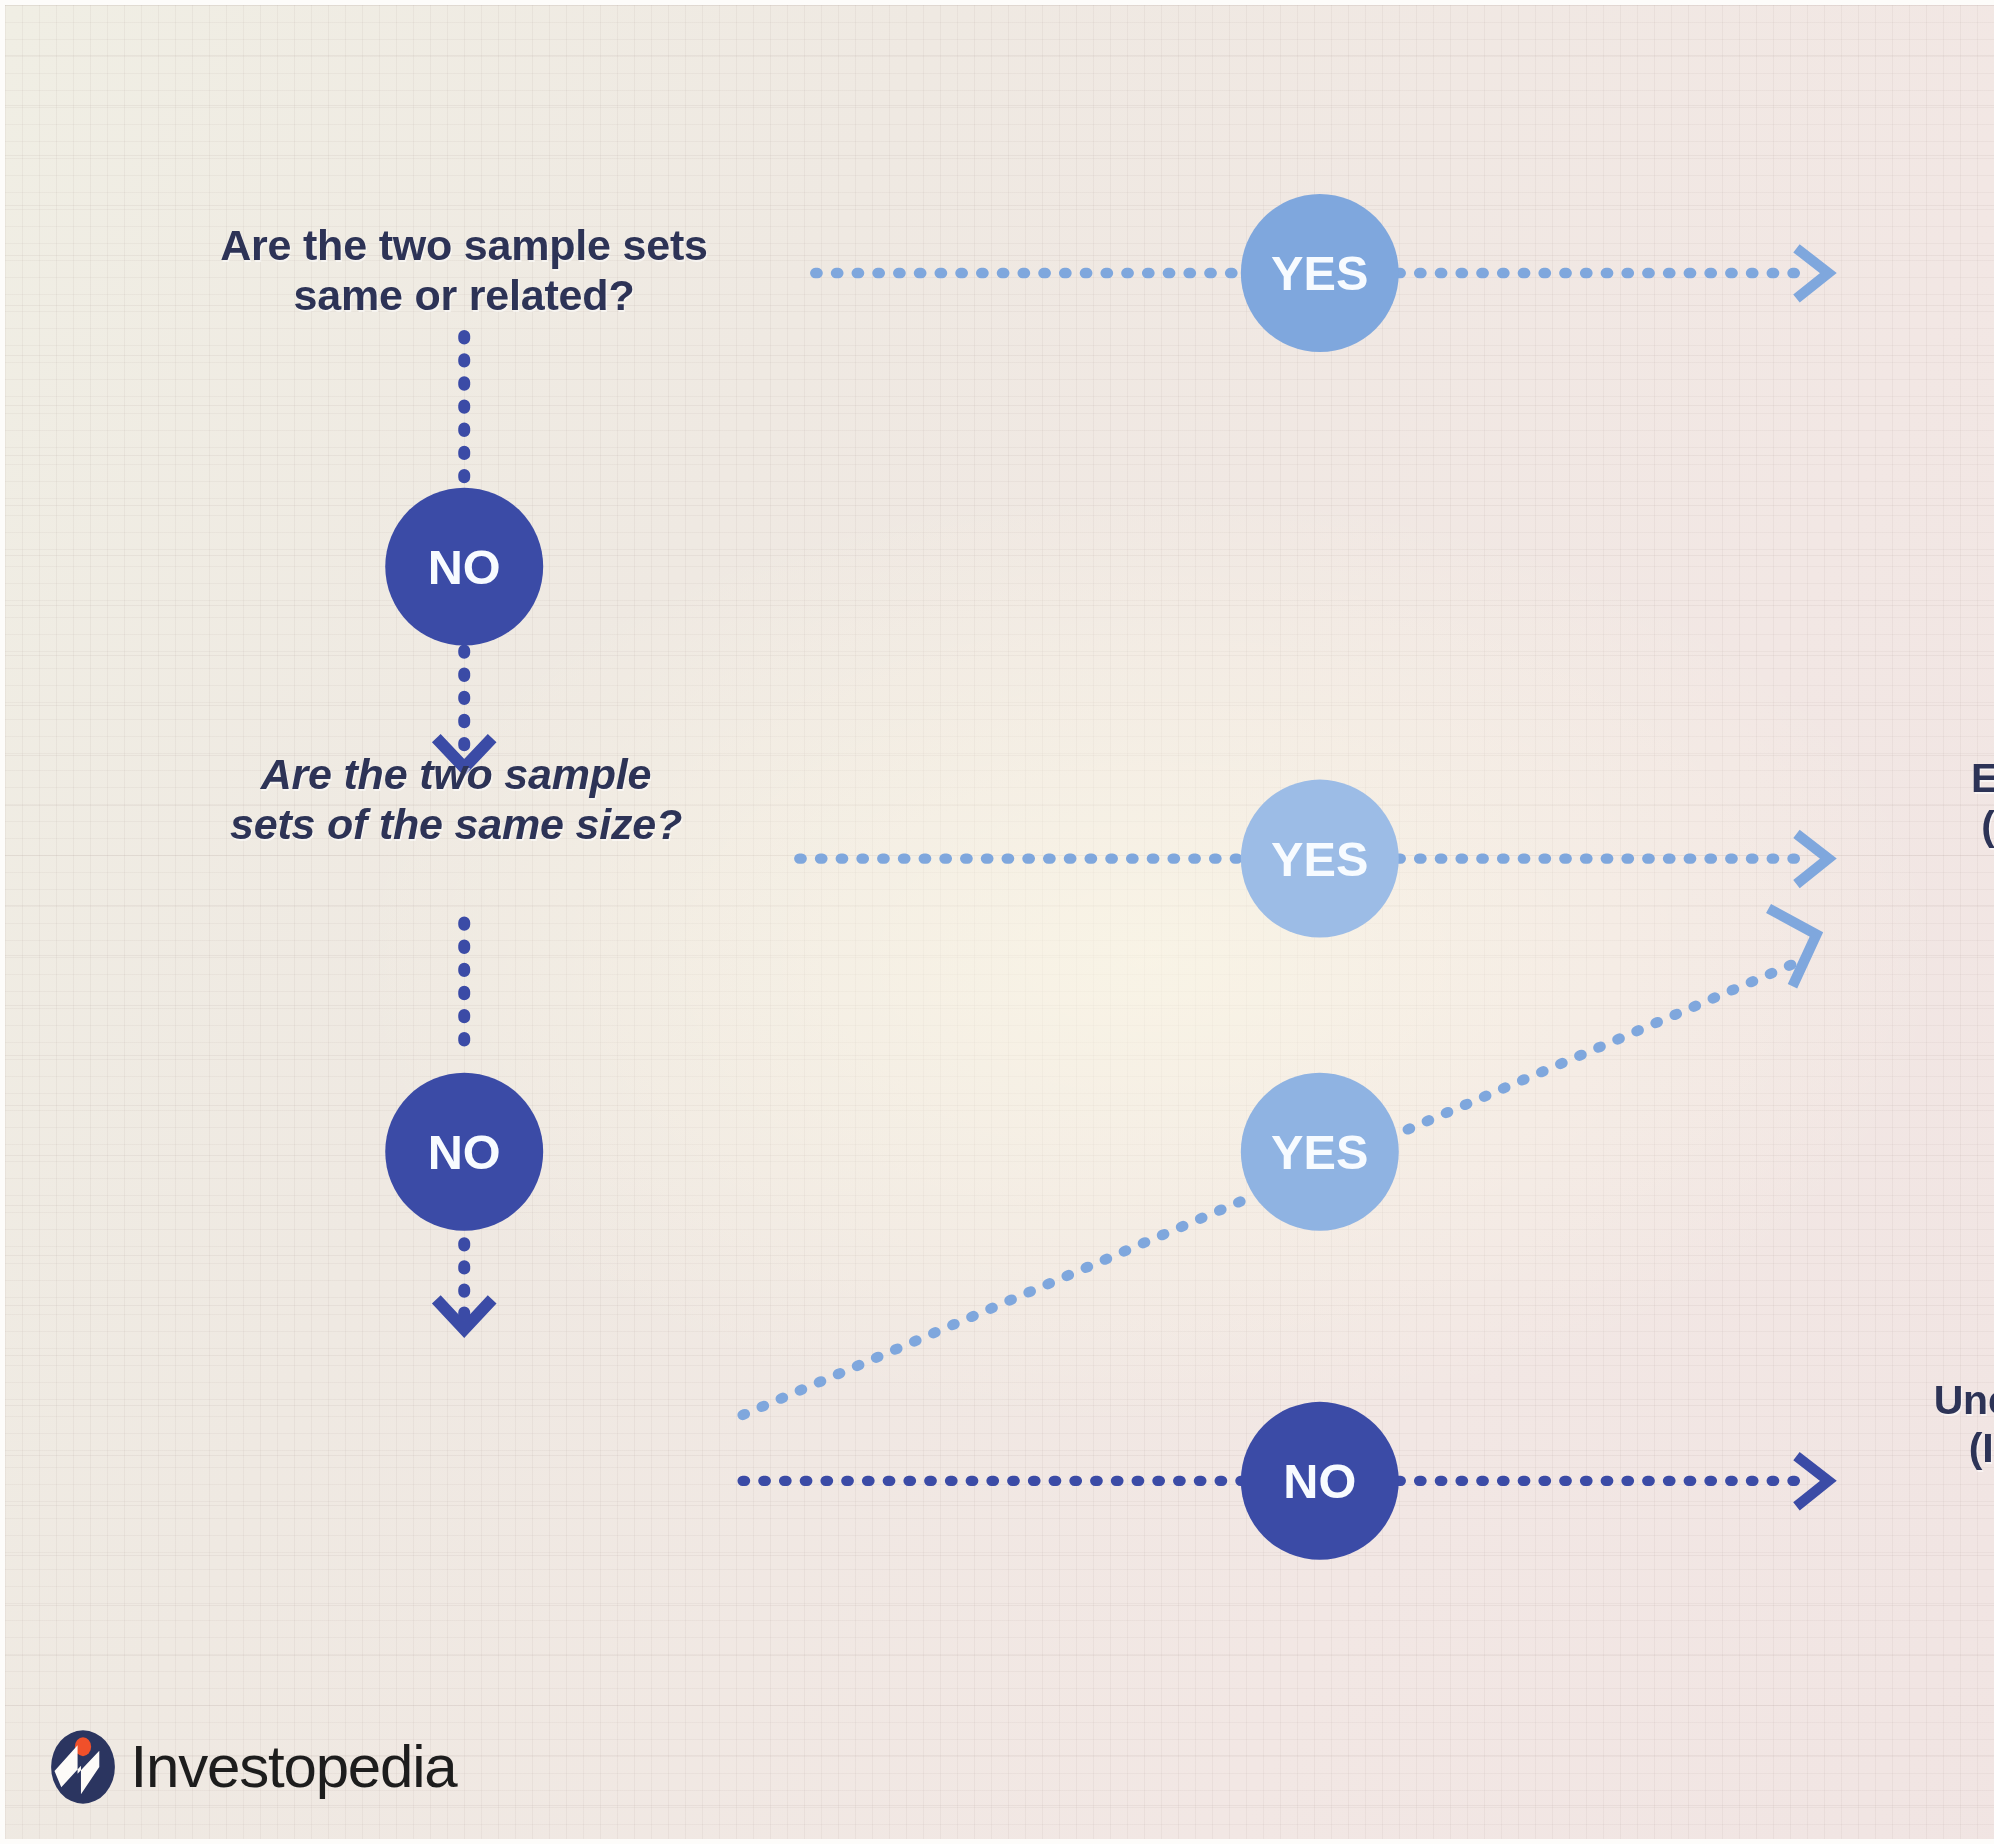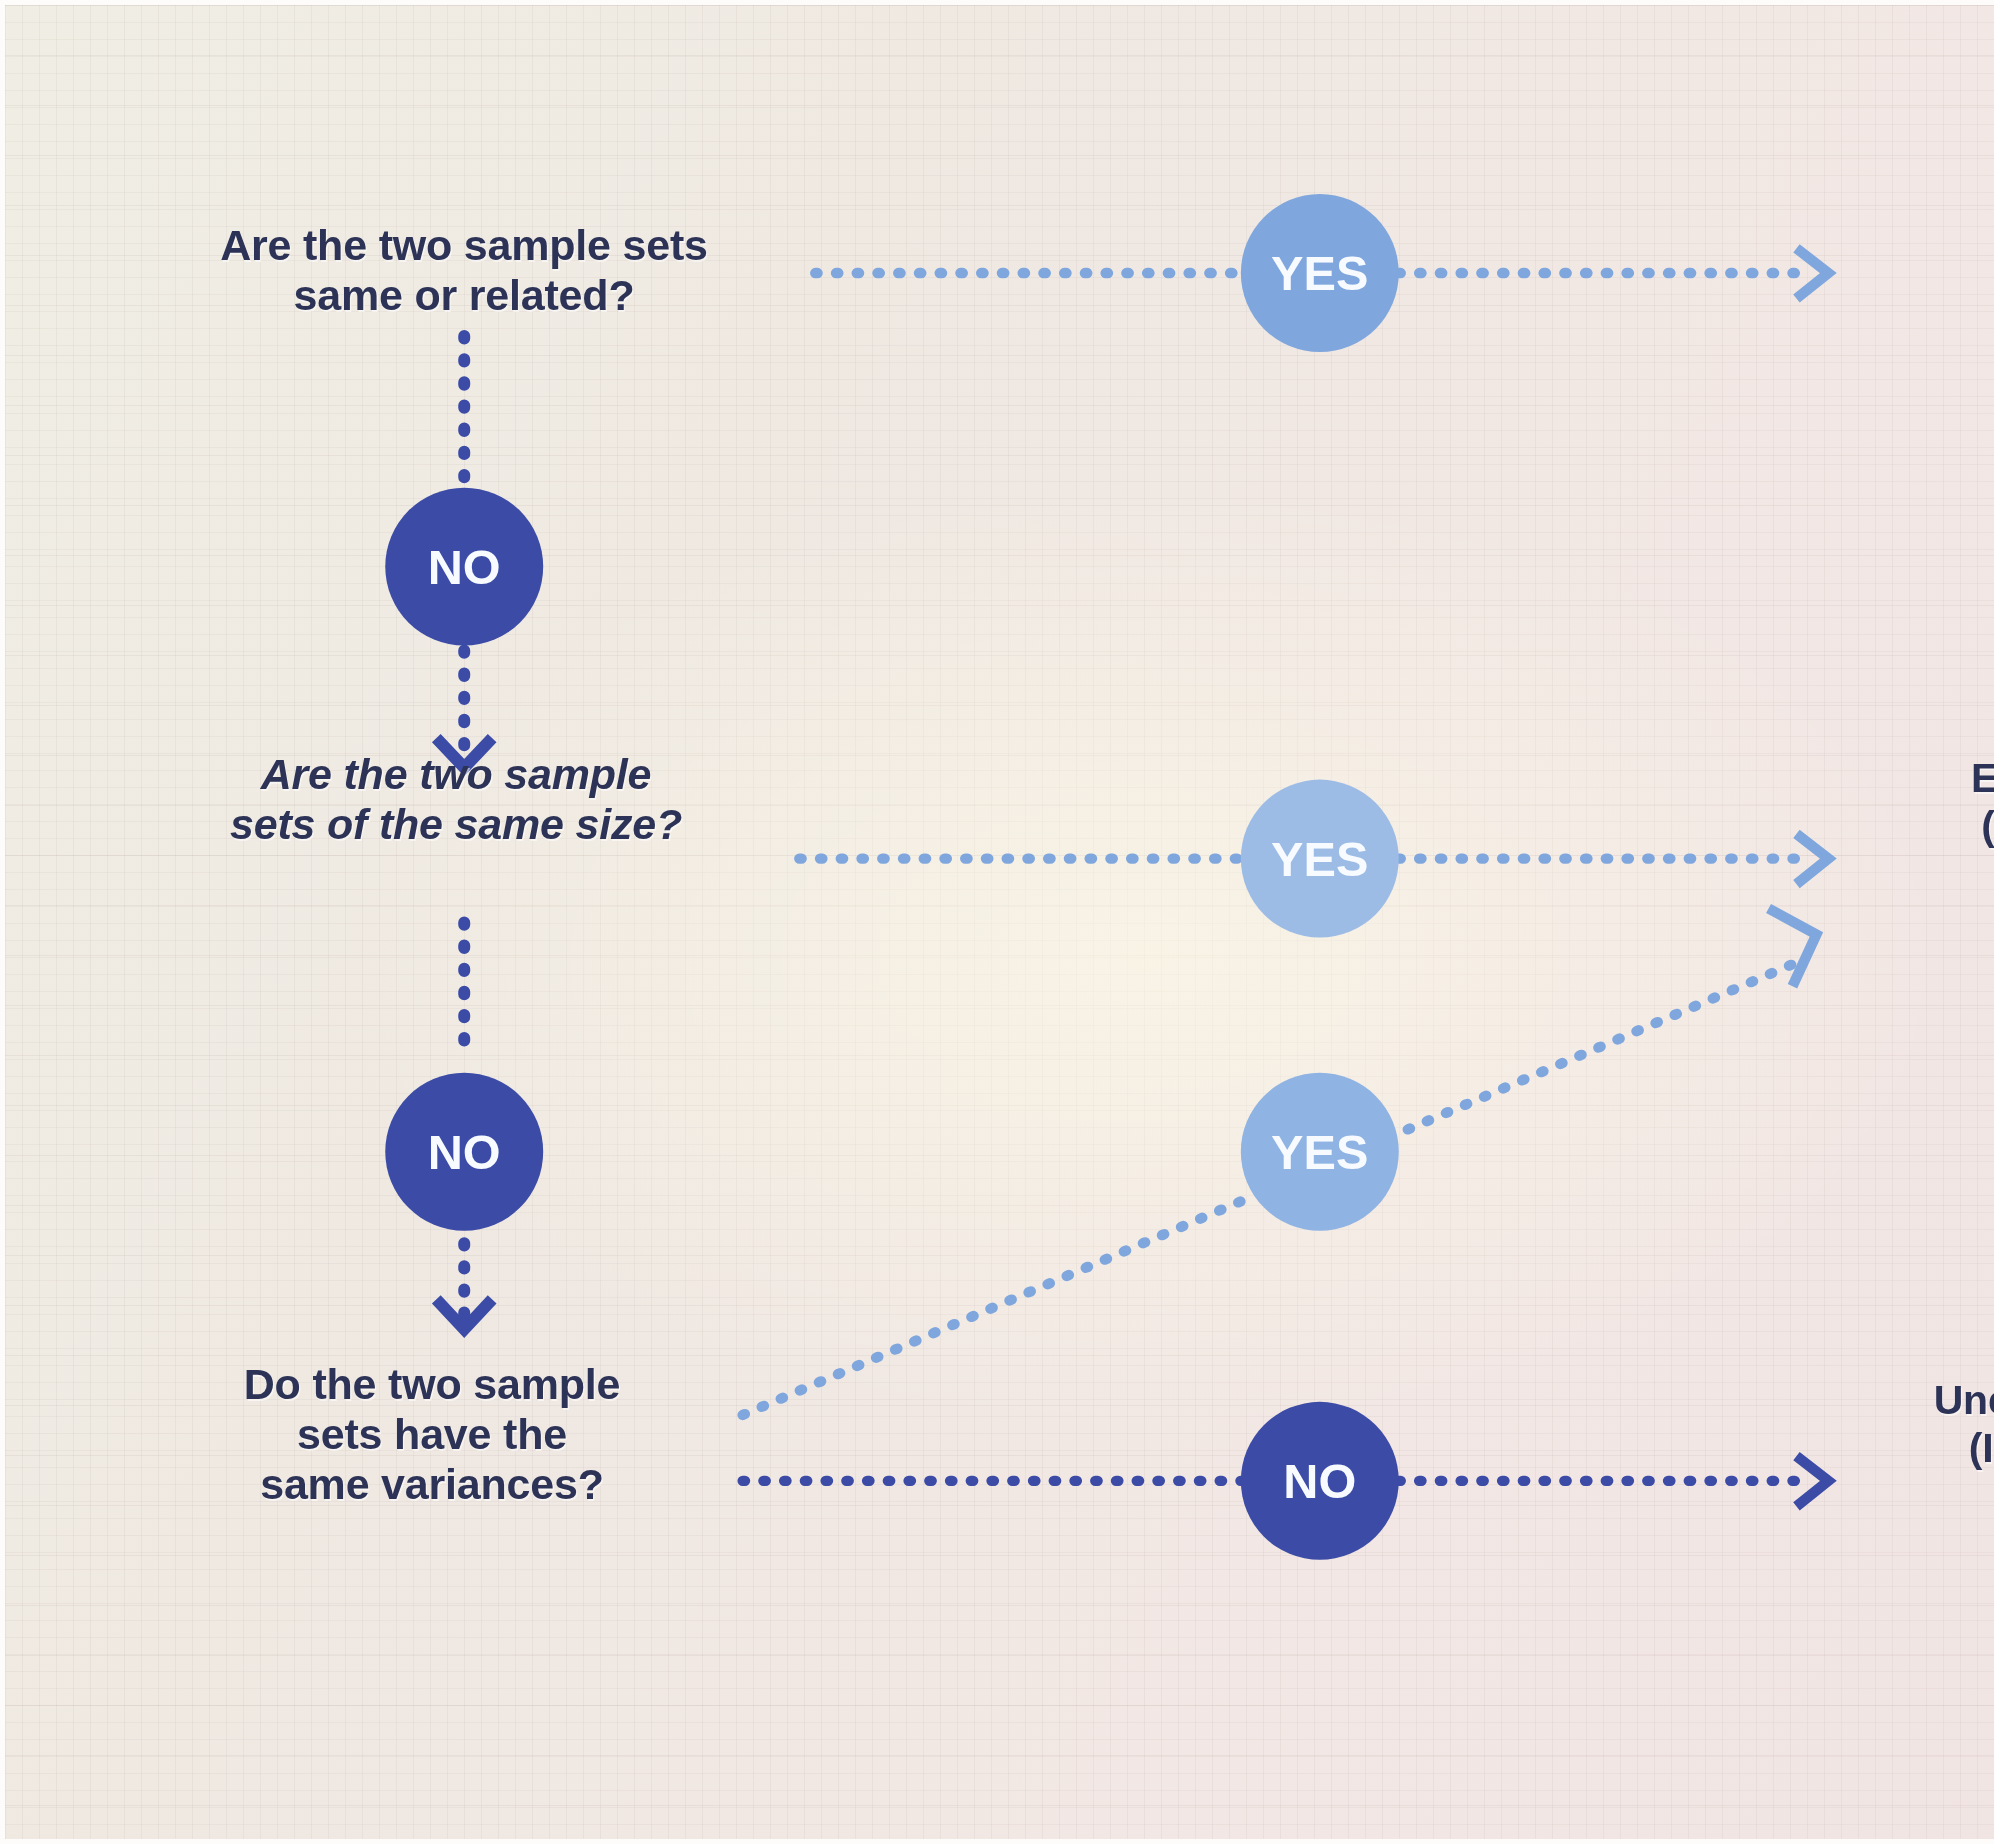--- a/index.html
+++ b/index.html
@@ -142,30 +142,35 @@
       <text class="node-label" x="3295" y="3700" font-size="122" text-anchor="middle" dominant-baseline="central">NO</text>
     </g>
   </svg>
 
   <div class="qtext" style="left:112px; top:184px; width:694px;margin-top:32px;">Are the two sample sets
 same or related?</div>
 
   <div class="qtext" style="left:112px; top:745px; width:678px;font-style:italic;">Are the two sample
 sets of the same size?</div>
 
-  <div class="qtext" style="left:116px; top:1355px; width:622px;">Do the two sample
-sets have the
-same variances?</div>
 
   <div class="restext" style="left:1835px; top:164px; width:559px;">Paired
 (Dependent)
 T-Test</div>
 
   <div class="restext" style="left:1819px; top:750px; width:583px;">Equal Variance
 (Independent)
 T-Test</div>
 
   <div class="restext" style="left:1795px; top:1372px; width:606px;">Unequal Variance
 (Independent)
 T-Test</div>
 
+  <div id="logo">
+    <svg width="68" height="76" viewBox="0 0 100 112">
+      <ellipse cx="50" cy="56" rx="47" ry="54" fill="#2B3560"></ellipse>
+      <ellipse cx="50" cy="26" rx="12" ry="14" fill="#F0502A"></ellipse>
+      <path d="M8 62 L42 24 L42 66 L74 32 L74 56 L47 96 L47 54 L18 86 Z" fill="#fdfbf8"></path>
+    </svg>
+    <span class="wordmark">Investopedia</span>
+  </div>
 </div>
 
 
 </body></html>

